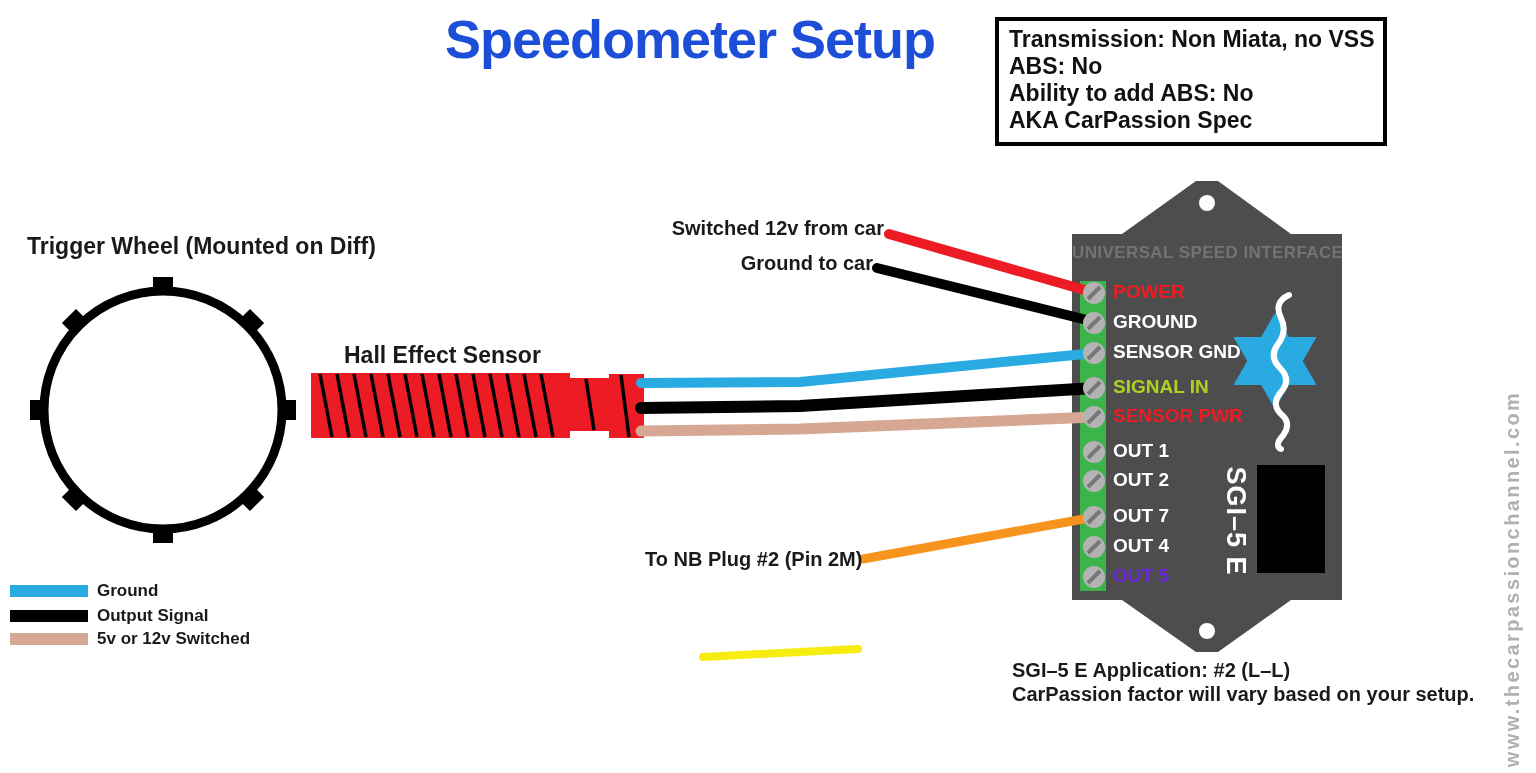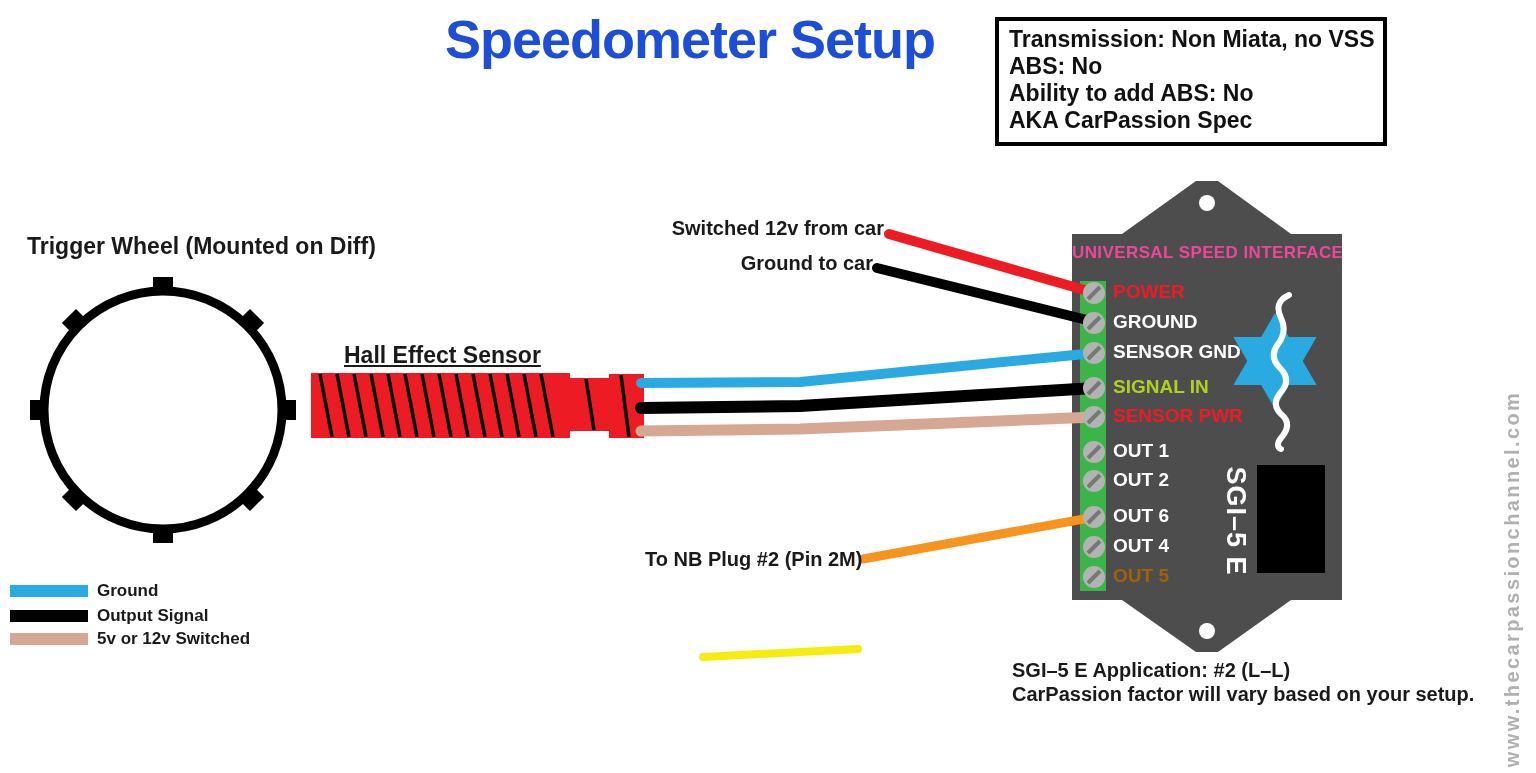--- a/index.html
+++ b/index.html
@@ -8,21 +8,21 @@
     font-family:"Liberation Sans", sans-serif; background:#ffffff;
   }
   .abs { position:absolute; }
   .lbl { font-weight:bold; color:#1a1a1a; white-space:nowrap; }
   .title { font-size:54px; font-weight:800; color:#1d4ed8; text-align:center; letter-spacing:-1px; }
   .info-box {
     box-sizing:border-box; border:4px solid #000; background:#fff;
     padding:5px 26px 0 10px;
   }
   .info-box div { font-size:23px; font-weight:bold; color:#111; line-height:27px; white-space:nowrap; }
-  .device-header { font-size:17px; font-weight:bold; color:#ec4899; text-align:center; letter-spacing:0.4px; white-space:nowrap; }
+  .device-header { font-size:17px; font-weight:bold; color:#737373; text-align:center; letter-spacing:0.4px; white-space:nowrap; }
   .terminal-label { font-size:19px; font-weight:bold; white-space:nowrap; }
   .sgi-model {
     width:120px; height:32px; line-height:32px; text-align:center;
     font-size:27px; font-weight:bold; color:#fff; letter-spacing:1px;
     transform:rotate(90deg);
   }
   .legend-swatch { width:78px; height:12px; }
   .legend-label { font-size:17px; font-weight:bold; color:#1a1a1a; white-space:nowrap; }
   .note { font-size:20px; font-weight:bold; color:#1a1a1a; white-space:nowrap; }
   .app-note div { font-size:20px; font-weight:bold; color:#1a1a1a; line-height:24px; white-space:nowrap; }
@@ -170,21 +170,21 @@
 
   <div class="abs info-box" style="left:995px; top:17px; width:392px; height:129px;">
     <div>Transmission: Non Miata, no VSS</div>
     <div>ABS: No</div>
     <div>Ability to add ABS: No</div>
     <div>AKA CarPassion Spec</div>
   </div>
 
   <div class="abs lbl" style="left:27px; top:233px; font-size:23px;">Trigger Wheel (Mounted on Diff)</div>
 
-  <div class="abs lbl" style="left:344px; top:342px; font-size:23px;text-decoration:underline;">Hall Effect Sensor</div>
+  <div class="abs lbl" style="left:344px; top:342px; font-size:23px;">Hall Effect Sensor</div>
 
   <div class="abs note right" style="left:620px; top:217px; width:264px;">Switched 12v from car</div>
 
   <div class="abs note right" style="left:620px; top:252px; width:253px;">Ground to car</div>
 
   <div class="abs note" style="left:645px; top:548px;">To NB Plug #2 (Pin 2M)</div>
 
 
   <div class="abs app-note" style="left:1012px; top:658px;">
     <div>SGI–5 E Application: #2 (L–L)</div>
@@ -200,21 +200,21 @@
 
   <div class="abs device-header" style="left:1072px; top:243px; width:270px;">UNIVERSAL SPEED INTERFACE</div>
 
   <div class="abs terminal-label" style="left: 1113px; top: 281px; color: rgb(237, 28, 36);">POWER</div>
   <div class="abs terminal-label" style="left: 1113px; top: 311px; color: rgb(255, 255, 255);">GROUND</div>
   <div class="abs terminal-label" style="left: 1113px; top: 341px; color: rgb(255, 255, 255);">SENSOR GND</div>
   <div class="abs terminal-label" style="left: 1113px; top: 376px; color: rgb(174, 209, 33);">SIGNAL IN</div>
   <div class="abs terminal-label" style="left: 1113px; top: 405px; color: rgb(237, 28, 36);">SENSOR PWR</div>
   <div class="abs terminal-label" style="left: 1113px; top: 440px; color: rgb(255, 255, 255);">OUT 1</div>
   <div class="abs terminal-label" style="left: 1113px; top: 469px; color: rgb(255, 255, 255);">OUT 2</div>
-  <div class="abs terminal-label" style="left: 1113px; top: 505px; color: rgb(255, 255, 255);">OUT 6</div>
+  <div class="abs terminal-label" style="left: 1113px; top: 505px; color: rgb(255, 255, 255);">OUT 7</div>
   <div class="abs terminal-label" style="left: 1113px; top: 535px; color: rgb(255, 255, 255);">OUT 4</div>
-  <div class="abs terminal-label" style="left: 1113px; top: 565px; color: #a16207;">OUT 5</div>
+  <div class="abs terminal-label" style="left: 1113px; top: 565px; color: #6d28d9;">OUT 5</div>
 
   <div class="abs sgi-model" style="left:1176px; top:505px;">SGI–5 E</div>
 
   <div class="abs watermark" style="left:1312px; top:566px;">www.thecarpassionchannel.com</div>
 
 </div>
 
 </body></html>

